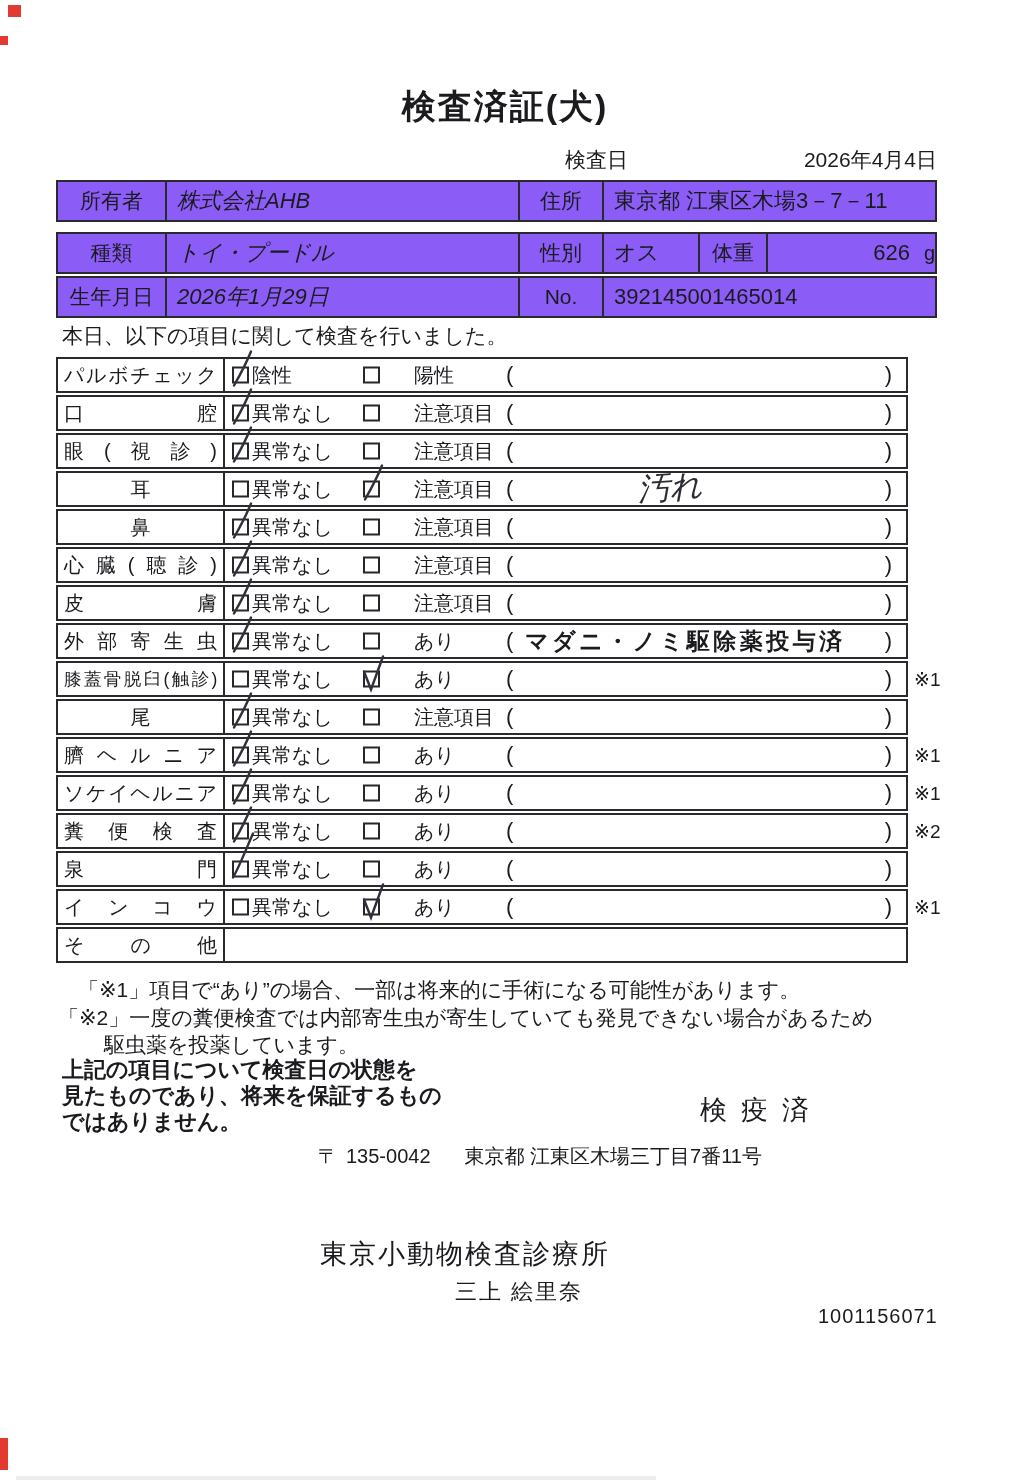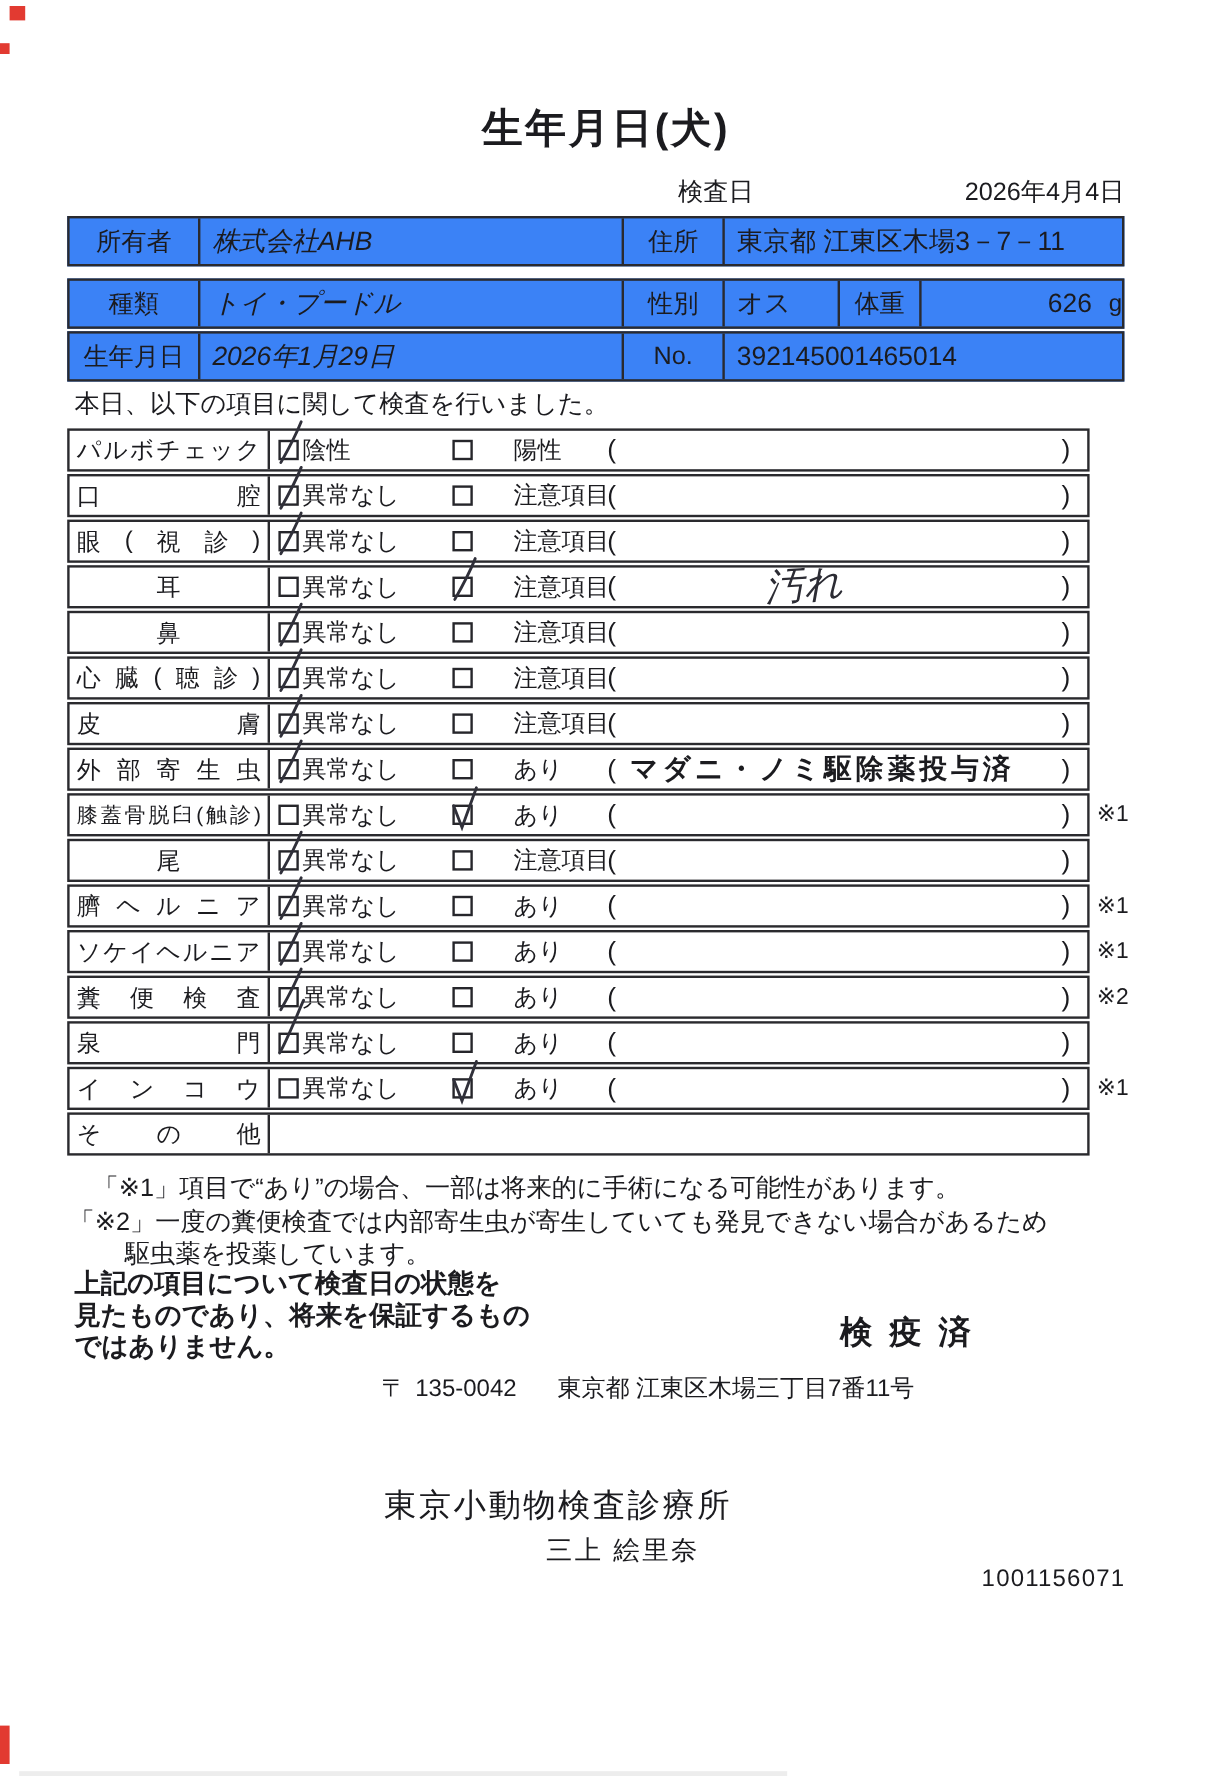--- a/index.html
+++ b/index.html
@@ -14,21 +14,21 @@
     text-align:center; font-size:34px; font-weight:bold; letter-spacing:2px;
   }
   .exam-date-row {
     position:absolute; top:146px; left:565px; width:372px;
     display:flex; justify-content:space-between; font-size:21px;
   }
   
   .info-table {
     position:absolute; left:56px; width:881px; height:42px;
     border:2px solid #2a2a2e; box-sizing:border-box; display:flex;
-    background:#3b82f6;
+    background:#8b5cf6;
   }
   .owner-table { top:180px; }
   .pet-table1  { top:232px; }
   .pet-table2  { top:276px; }
   .cell {
     display:flex; align-items:center; box-sizing:border-box;
     font-size:21px; white-space:nowrap; overflow:hidden;
   }
   .cell.lab { justify-content:center; }
   .cell.val { padding-left:10px; font-size:22px; }
@@ -55,21 +55,21 @@
     padding:0 6px; font-size:20px; white-space:nowrap; overflow:hidden;
   }
   .row-label.single { justify-content:center; }
   .row-label.tight  { font-size:17.5px; letter-spacing:-0.5px; }
   .row-options { position:relative; flex:1; font-size:20px; }
   .opt {
     position:absolute; top:50%; transform:translateY(-50%);
     display:flex; align-items:center; gap:3px; white-space:nowrap;
   }
   .opt1 { left:7px; }
-  .opt2 { left:152px;gap:34px; }
+  .opt2 { left:138px;gap:34px; }
   .cb {
     position:relative; width:13px; height:13px;
     border:2px solid #26262b; background:#fff; flex:0 0 auto;
   }
   .mark {
     position:absolute; left:-5px; top:-23px; width:26px; height:44px;
     overflow:visible; pointer-events:none;
   }
   .mark path { fill:none; stroke:#30303a; stroke-width:2.4px; stroke-linecap:round; }
   .paren-open, .paren-close {
@@ -94,21 +94,21 @@
   .note  { position:absolute; font-size:21px; white-space:nowrap; }
   .note1  { top:976px;  left:58px;margin-left:20px; }
   .note2a { top:1004px; left:58px; }
   .note2b { top:1031px; left:104px; }
   .disclaimer {
     position:absolute; top:1057px; left:62px;
     font-size:22px; font-weight:bold; line-height:26px;
   }
   .stamp {
     position:absolute; top:1092px; left:700px;
-    font-size:27px; font-weight:700; letter-spacing:14px; white-space:nowrap;text-align:right;
+    font-size:27px; font-weight:400; letter-spacing:14px; white-space:nowrap;text-align:right;
   }
   
   .postal { position:absolute; top:1143px; left:318px; font-size:20px; white-space:nowrap; }
   .postal .addr { margin-left:34px; }
   .postal .code { margin-left:8px; }
   .telfax { position:absolute; top:1189px; left:322px; font-size:20px; white-space:nowrap; }
   .telfax .seg { margin-right:22px; }
   .telfax .num { margin-left:8px; }
   .clinic   { position:absolute; top:1236px; left:320px; font-size:27px; letter-spacing:2px; }
   .examiner { position:absolute; top:1277px; left:455px; font-size:22px; letter-spacing:2px; }
@@ -123,21 +123,21 @@
 </head>
 <body>
 
 <div class="page">
 
   <div class="scan-mark sm1"></div>
   <div class="scan-mark sm2"></div>
   <div class="scan-mark sm3"></div>
   <div class="scan-smudge"></div>
 
-  <div class="title">生年月日(犬)</div>
+  <div class="title">検査済証(犬)</div>
 
   <div class="exam-date-row">
     <span>検査日</span>
     <span>2026年4月4日</span>
   </div>
 
   <div class="info-table owner-table">
     <div class="cell lab bdr w-lab1">所有者</div>
     <div class="cell val bdr w-val1">株式会社AHB</div>
     <div class="cell lab bdr w-lab2">住所</div>

